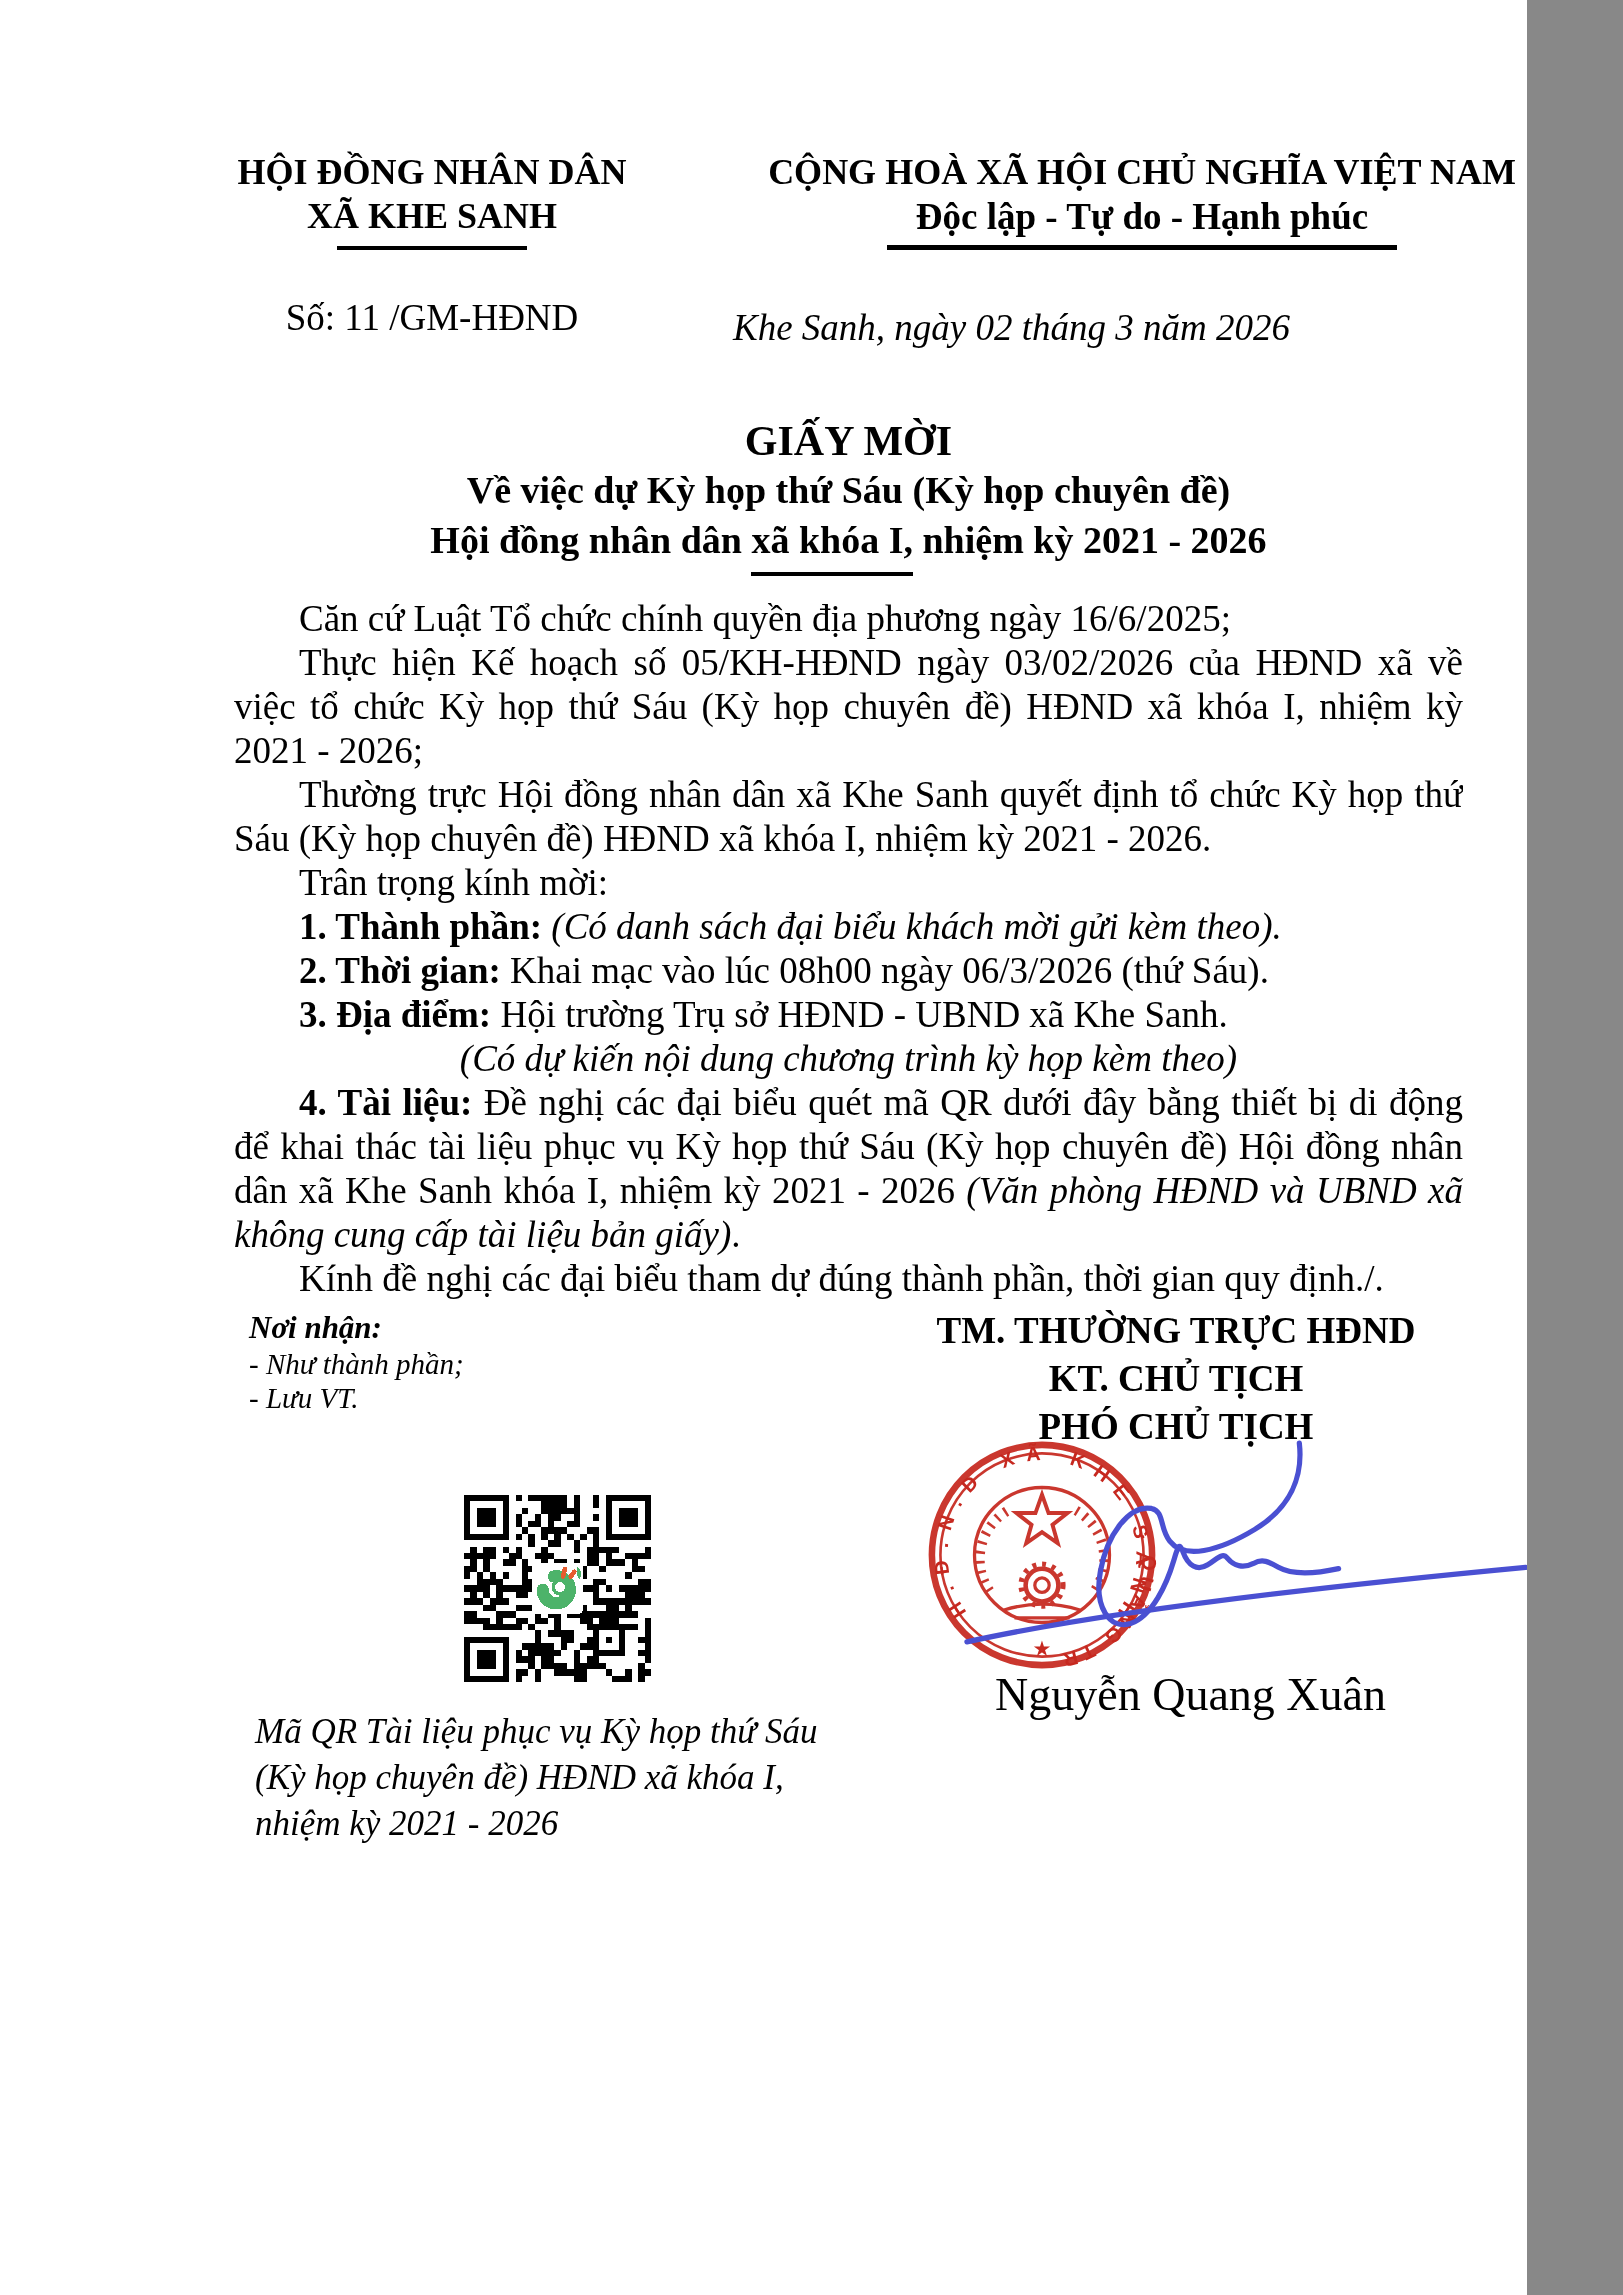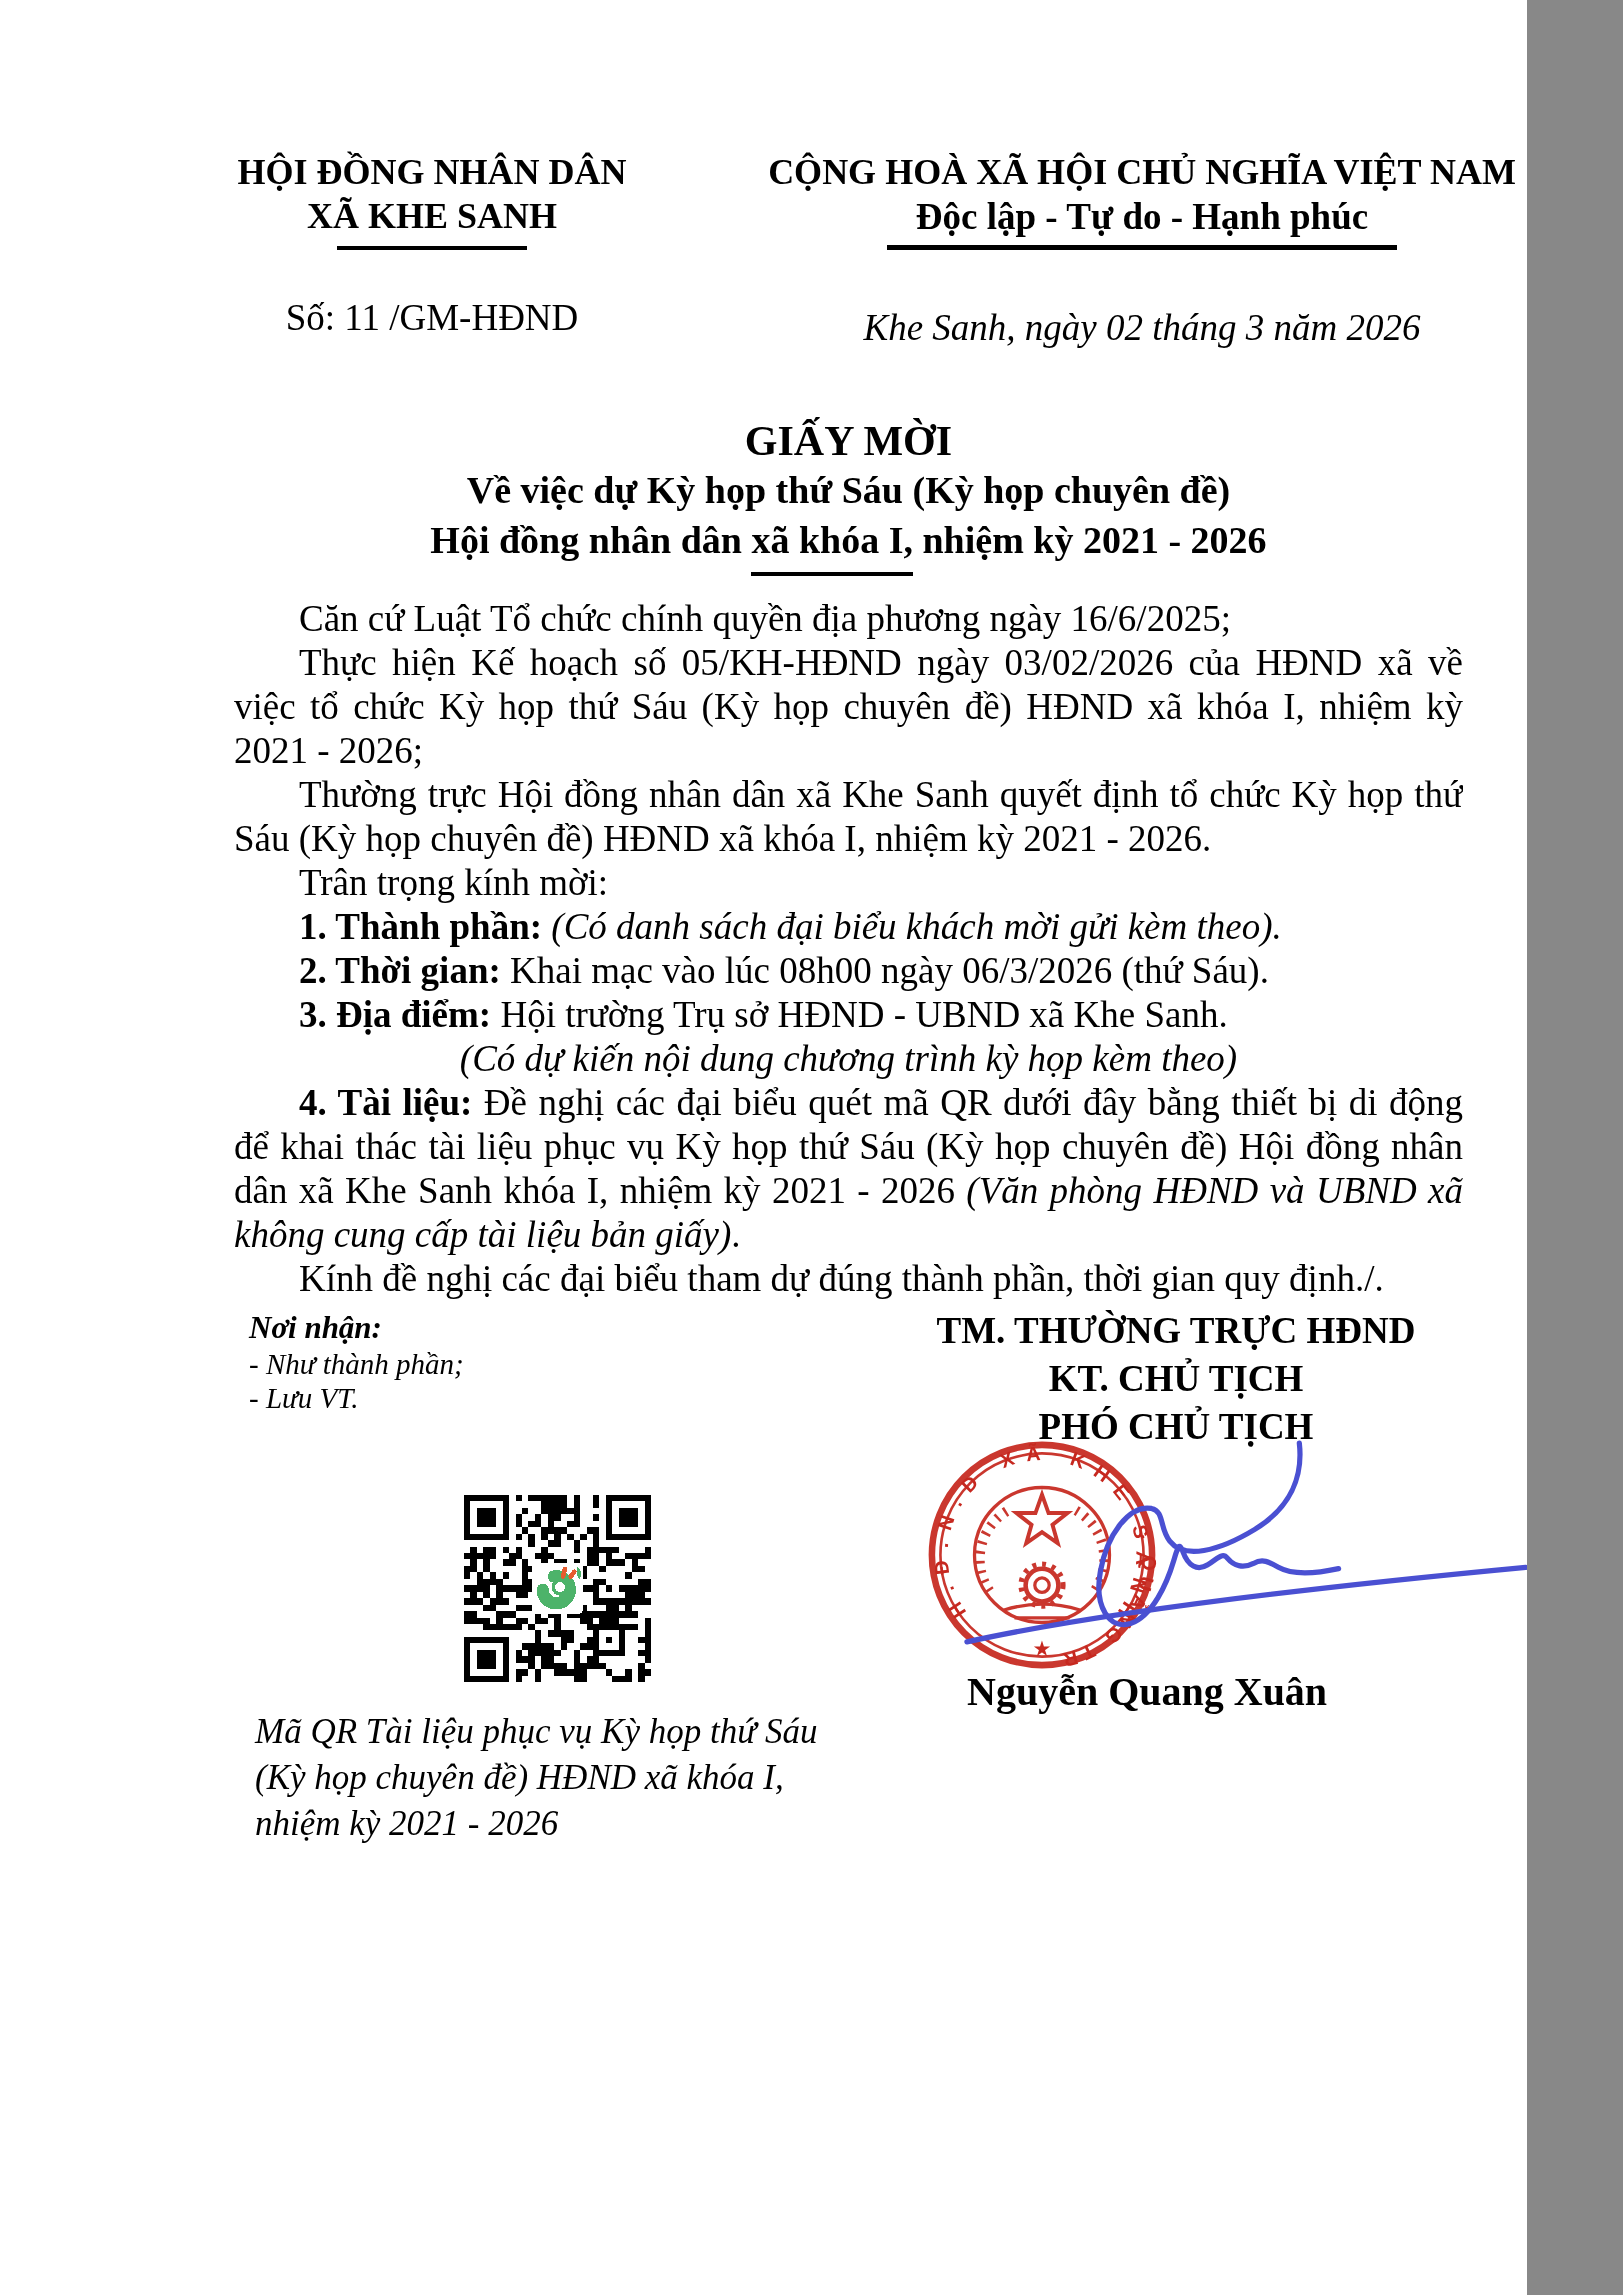--- a/index.html
+++ b/index.html
@@ -13,21 +13,21 @@
 
   
   .hl{left:177px;top:150px;width:510px;}
   .hr{left:733px;top:150px;width:818px;}
   .hline{font-size:36px;font-weight:bold;line-height:44px;text-align:center;}
   .hline2{font-size:37px;font-weight:bold;line-height:46px;text-align:center;}
   .rule{height:4.6px;background:#000;}
   .rule-l{width:190px;margin:7.9px auto 0;}
   .rule-r{width:510px;margin:5.2px auto 0;}
   .so{left:177px;top:296px;width:510px;font-size:37px;text-align:center;}
-  .dateline{left:733px;top:306px;width:818px;font-size:37px;font-style:italic;text-align:center;}
+  .dateline{left:733px;top:306px;width:818px;font-size:37px;font-style:italic;}
 
   
   .title{left:234px;top:416px;width:1229px;text-align:center;}
   .t1{font-size:42px;font-weight:bold;line-height:50px;}
   .t2{font-size:38px;font-weight:bold;line-height:46px;margin-top:1.3px;font-family:Liberation Serif, serif;}
   .t3{font-size:38px;font-weight:bold;line-height:46px;margin-top:3.9px;}
   .t3 .ul{border-bottom:4.6px solid #000;padding-bottom:11px;}
 
   
   .body{left:234px;top:597px;width:1229px;}
@@ -36,21 +36,21 @@
   .jf{text-align:justify;text-align-last:justify;white-space:normal;}
   .cline{text-align:center;padding-left:0;}
 
   
   .recipients{left:249px;top:1308px;width:458px;}
   .rc-title{font-size:31px;font-weight:bold;font-style:italic;line-height:39px;}
   .rc-item{font-size:29px;line-height:34px;font-style:italic;}
   .rc-item:first-of-type{margin-top:3.9px;}
   .sigblock{left:921px;top:1307px;width:510px;text-align:center;}
   .sg{font-size:37px;font-weight:bold;line-height:48px;}
-  .signer{left:967px;top:1668px;width:419px;text-align:left;font-size:40px;font-weight:bold;}
+  .signer{left:967px;top:1668px;width:419px;text-align:right;font-size:46px;font-weight:normal;}
 
   .qr-caption{left:255px;top:1709px;width:602px;text-align:left;
     font-size:35px;font-style:italic;line-height:46px;}
 
   svg{display:block;}
 </style>
 </head>
 <body>
 
 <div class="page">

